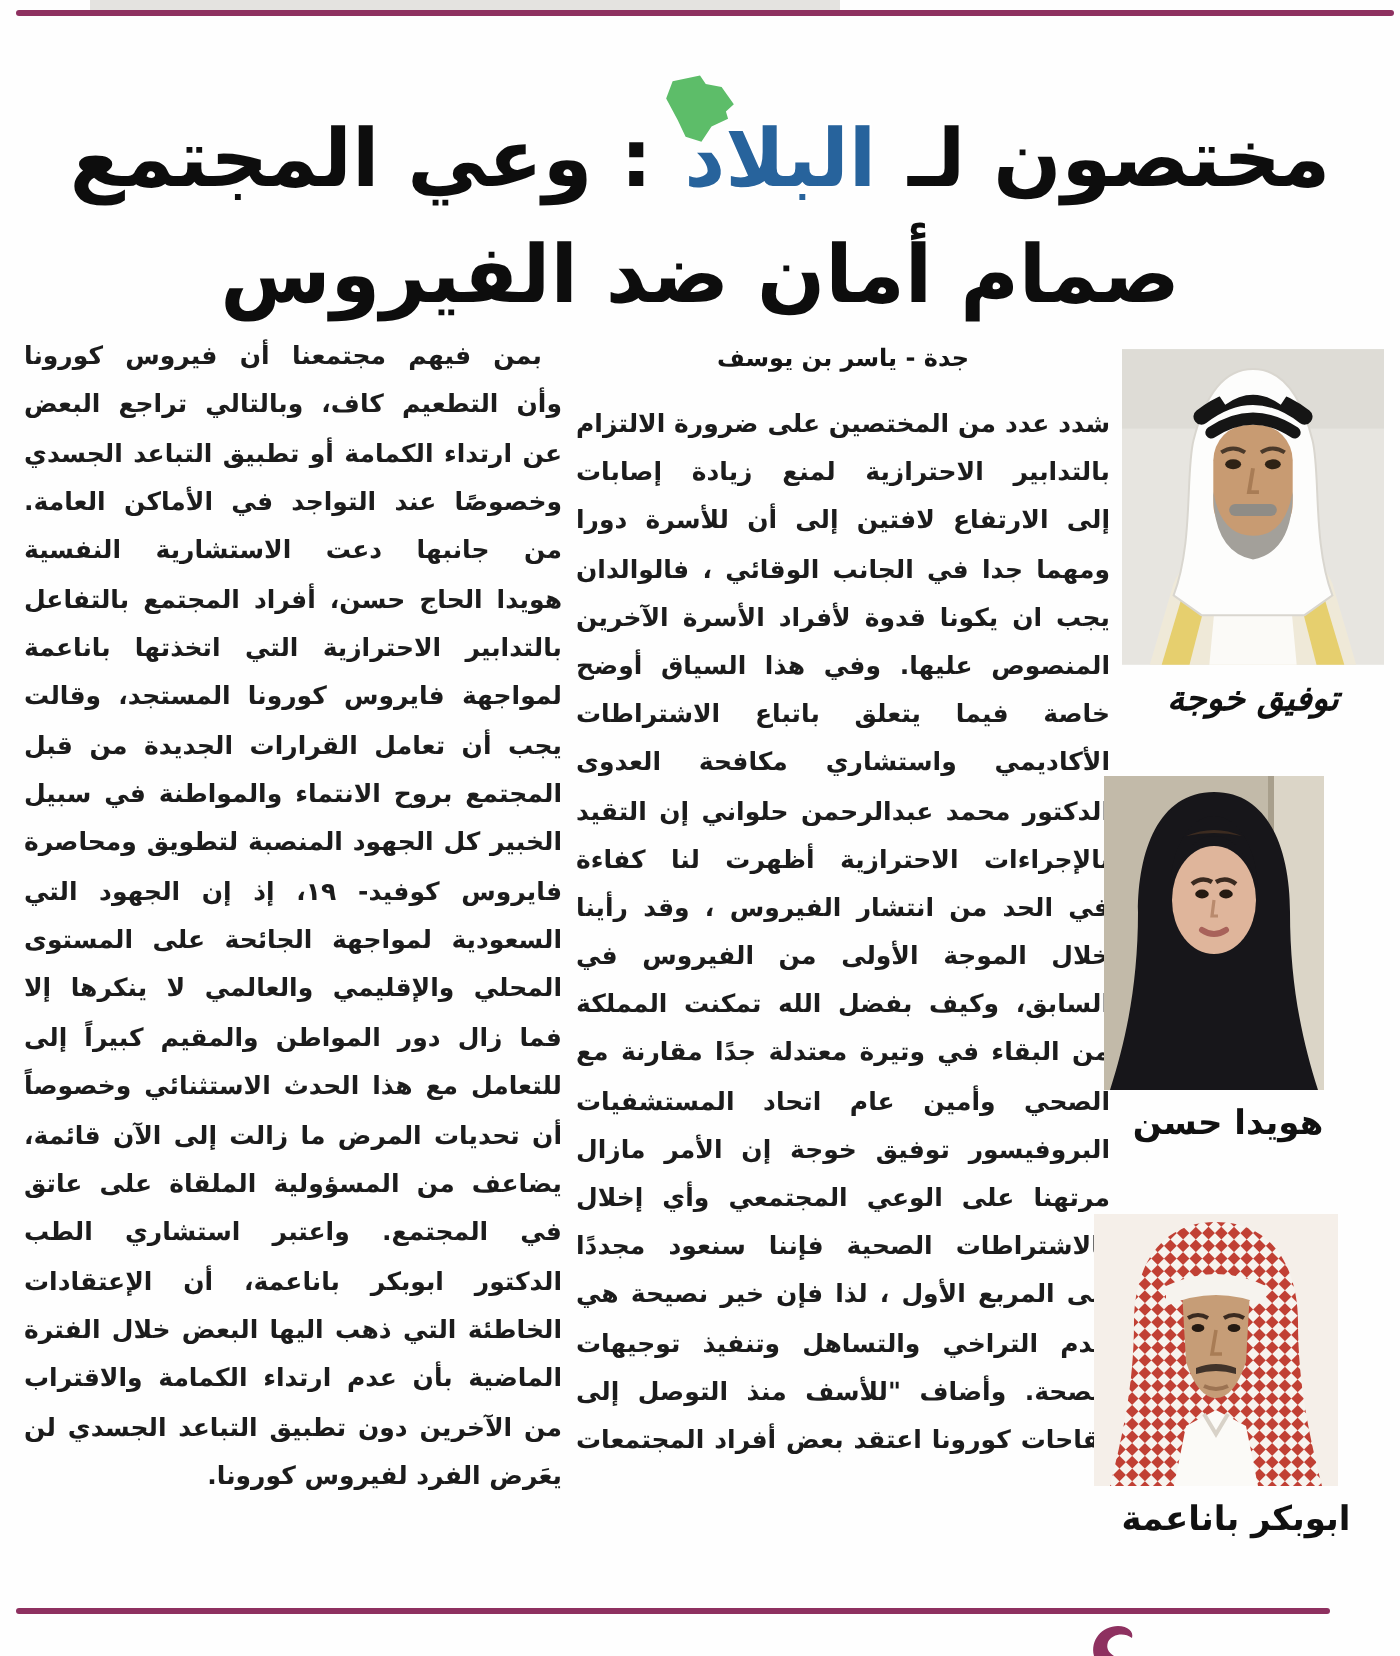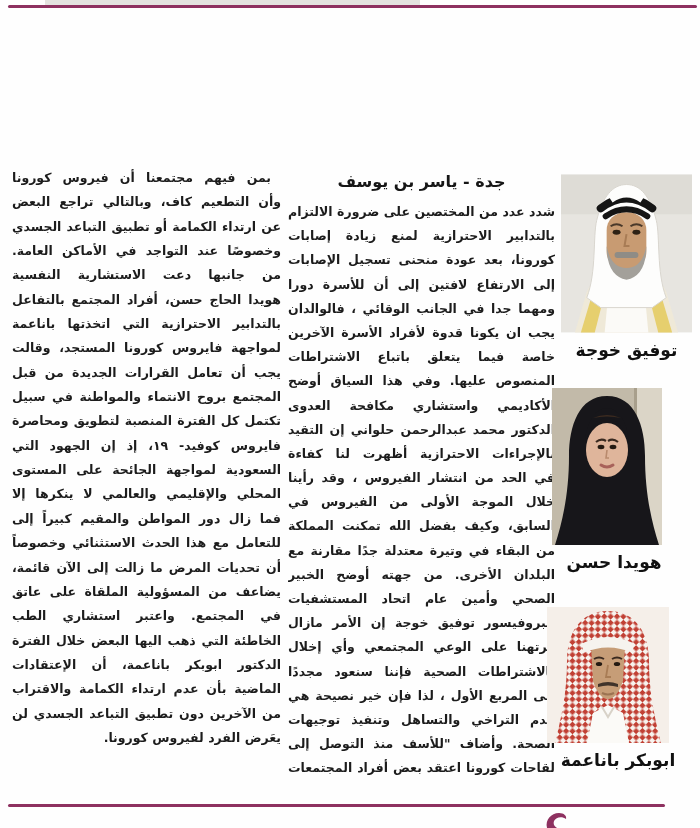--- a/index.html
+++ b/index.html
@@ -9,66 +9,71 @@
   .rule{position:absolute;height:3px;background:#8e3160;border-radius:2px;}
   .rule.top{left:8px;top:5px;width:689px;}
   .rule.bottom{left:8px;top:804px;width:657px;}
   .headline{position:absolute;left:0;top:24px;width:700px;text-align:center;direction:rtl;
             font-weight:bold;font-size:40px;line-height:58px;color:#0d0d0d;letter-spacing:-1px;}
   .logo-word{position:relative;display:inline-block;color:#27639c;padding:0 2px;}
   .logo-word .map{position:absolute;left:-8px;top:-14px;width:36px;height:36px;z-index:0;}
   .logo-word .word{position:relative;z-index:1;
        text-shadow:1px 1px 0 #fff,-1px -1px 0 #fff,1px -1px 0 #fff,-1px 1px 0 #fff;}
   .byline{position:absolute;left:288px;top:172px;width:267px;direction:rtl;text-align:center;
-          font-weight:bold;font-size:16px;color:#161616;}
+          font-weight:bold;font-size:12px;color:#161616;}
   .col{position:absolute;direction:rtl;font-weight:bold;font-size:12.5px;color:#1c1c1c;}
   .col .body-line{display:block;text-align:justify;text-align-last:justify;overflow:hidden;}
   .col-right{left:288px;top:200px;width:267px;}
   .col-right .body-line{height:24.2px;line-height:24.2px;}
   .col-left{left:12px;top:166px;width:269px;}
   .col-left .body-line{height:24.35px;line-height:24.35px;}
   .col-left .body-line:first-child{padding-right:10px;}
   .col-left .body-line:last-child{text-align-last:right;}
   figure{position:absolute;margin:0;}
   figure svg{display:block;}
   figcaption{direction:rtl;text-align:center;font-weight:bold;font-size:17px;color:#111;
              padding-top:7px;letter-spacing:1px;}
-  .fig1{left:561px;top:174px;width:131px;}
+  .fig1{left:561px;top:174px;width:131px;font-style:italic;}
   .fig2{left:552px;top:388px;width:124px;}
   .fig3{left:547px;top:607px;width:142px;}
   .calligraphy{position:absolute;left:544px;top:812px;width:24px;height:16px;}
 </style>
 </head>
 <body>
 
 <div class="page">
 
   <div class="gray-strip"></div>
   <div class="rule top"></div>
 
+  <h1 class="headline">
+    <span><span>مختصون لـ </span><span class="logo-word"><svg class="map" viewBox="0 0 100 100">
+            <path d="M12 10 L50 2 L58 14 L80 18 L97 42 L86 52 L89 62 L66 73 L52 94 L30 87 L19 64 L3 34 Z" fill="#5dbd69"></path>
+          </svg><span class="word">البلاد</span></span><span> : وعي المجتمع</span></span>
+    <br>
+    <span>صمام أمان ضد الفيروس</span>
+  </h1>
 
   <div class="byline">جدة - ياسر بن يوسف</div>
 
   <div class="col col-right">
       <span class="body-line">شدد عدد من المختصين على ضرورة الالتزام</span>
       <span class="body-line">بالتدابير الاحترازية لمنع زيادة إصابات</span>
-      <span class="body-line">كورونا، بعد عودة منحنى تسجيل الإصابات</span>
       <span class="body-line">إلى الارتفاع لافتين إلى أن للأسرة دورا كبيرا</span>
       <span class="body-line">ومهما جدا في الجانب الوقائي ، فالوالدان</span>
       <span class="body-line">يجب ان يكونا قدوة لأفراد الأسرة الآخرين</span>
+      <span class="body-line">المنصوص عليها.  وفي هذا السياق أوضح</span>
       <span class="body-line">خاصة فيما يتعلق باتباع الاشتراطات</span>
-      <span class="body-line">المنصوص عليها.  وفي هذا السياق أوضح</span>
       <span class="body-line">الأكاديمي واستشاري مكافحة العدوى</span>
       <span class="body-line">الدكتور محمد عبدالرحمن حلواني  إن التقيد</span>
       <span class="body-line">بالإجراءات الاحترازية أظهرت لنا كفاءة عالية</span>
       <span class="body-line">في الحد من انتشار الفيروس ، وقد رأينا ذلك</span>
       <span class="body-line">خلال الموجة الأولى من الفيروس في الجهود</span>
       <span class="body-line">السابق، وكيف بفضل الله تمكنت المملكة</span>
       <span class="body-line">من البقاء في وتيرة معتدلة جدًا مقارنة مع</span>
-      <span class="body-line">البلدان الأخرى.  من جهته أوضح  الخبير</span>
       <span class="body-line">الصحي وأمين عام اتحاد المستشفيات العربية</span>
       <span class="body-line">البروفيسور توفيق خوجة إن الأمر  مازال</span>
       <span class="body-line">مرتهنا على الوعي المجتمعي وأي إخلال</span>
       <span class="body-line">بالاشتراطات الصحية فإننا سنعود مجددًا</span>
       <span class="body-line">إلى المربع الأول ، لذا فإن خير نصيحة هي</span>
       <span class="body-line">عدم التراخي والتساهل وتنفيذ توجيهات</span>
       <span class="body-line">الصحة. وأضاف "للأسف منذ التوصل إلى</span>
       <span class="body-line">لقاحات كورونا اعتقد بعض أفراد المجتمعات</span>
     </div>
 
@@ -76,31 +81,31 @@
       <span class="body-line">بمن فيهم مجتمعنا أن فيروس كورونا اختفى</span>
       <span class="body-line">وأن التطعيم كاف، وبالتالي تراجع البعض</span>
       <span class="body-line">عن ارتداء الكمامة أو تطبيق التباعد الجسدي</span>
       <span class="body-line">وخصوصًا عند التواجد في الأماكن العامة.</span>
       <span class="body-line">من جانبها دعت الاستشارية النفسية الدكتورة</span>
       <span class="body-line">هويدا الحاج حسن، أفراد المجتمع بالتفاعل</span>
       <span class="body-line">بالتدابير الاحترازية التي اتخذتها باناعمة</span>
       <span class="body-line">لمواجهة فايروس كورونا المستجد، وقالت</span>
       <span class="body-line">يجب أن تعامل القرارات الجديدة من قبل أفراد</span>
       <span class="body-line">المجتمع بروح الانتماء والمواطنة في سبيل أن</span>
-      <span class="body-line">تكتمل كل الفترة المنصبة لتطويق ومحاصرة</span>
+      <span class="body-line">الخبير كل الجهود المنصبة لتطويق ومحاصرة</span>
       <span class="body-line">فايروس كوفيد- ١٩، إذ إن الجهود التي بذلتها</span>
       <span class="body-line">السعودية لمواجهة الجائحة على المستوى</span>
       <span class="body-line">المحلي والإقليمي والعالمي لا ينكرها إلا جاحد،</span>
       <span class="body-line">فما زال دور المواطن والمقيم كبيراً إلى الآن</span>
       <span class="body-line">للتعامل مع هذا الحدث الاستثنائي وخصوصاً</span>
       <span class="body-line">أن تحديات المرض ما زالت إلى الآن قائمة، مما</span>
       <span class="body-line">يضاعف من المسؤولية الملقاة على عاتق كل فرد</span>
       <span class="body-line">في المجتمع. واعتبر استشاري الطب النفسي</span>
+      <span class="body-line">الدكتور ابوبكر باناعمة، أن الإعتقادات</span>
       <span class="body-line">الخاطئة التي ذهب اليها البعض خلال الفترة</span>
-      <span class="body-line">الدكتور ابوبكر باناعمة، أن الإعتقادات</span>
       <span class="body-line">الماضية بأن عدم ارتداء الكمامة والاقتراب</span>
       <span class="body-line">من الآخرين دون تطبيق التباعد الجسدي لن</span>
       <span class="body-line">يعَرض الفرد لفيروس كورونا.</span>
     </div>
 
   <figure class="fig1">
     <svg width="131" height="159" viewBox="0 0 132 159">
       <rect width="132" height="159" fill="#e7e5e0"></rect>
       <rect width="132" height="40" fill="#dedcd6"></rect>
       <path d="M14 159 L26 118 Q30 108 40 104 L92 104 Q102 108 106 118 L118 159 Z" fill="#efe9d8"></path>

